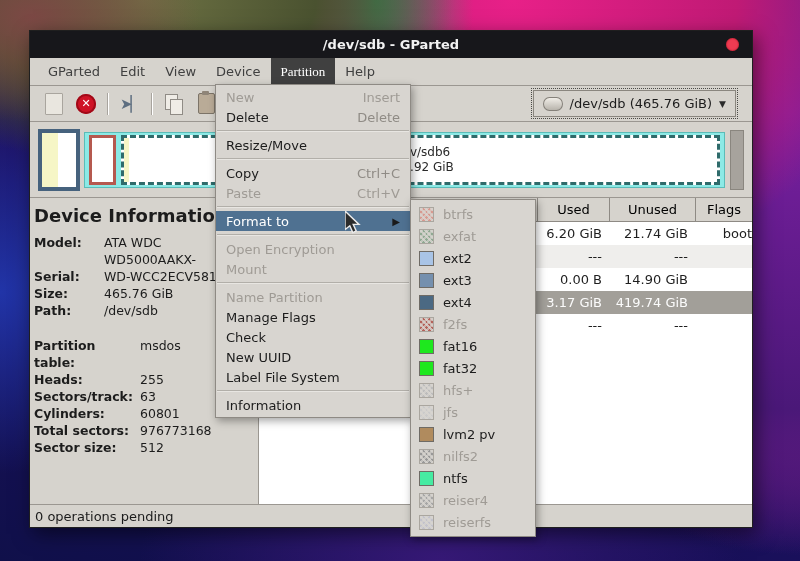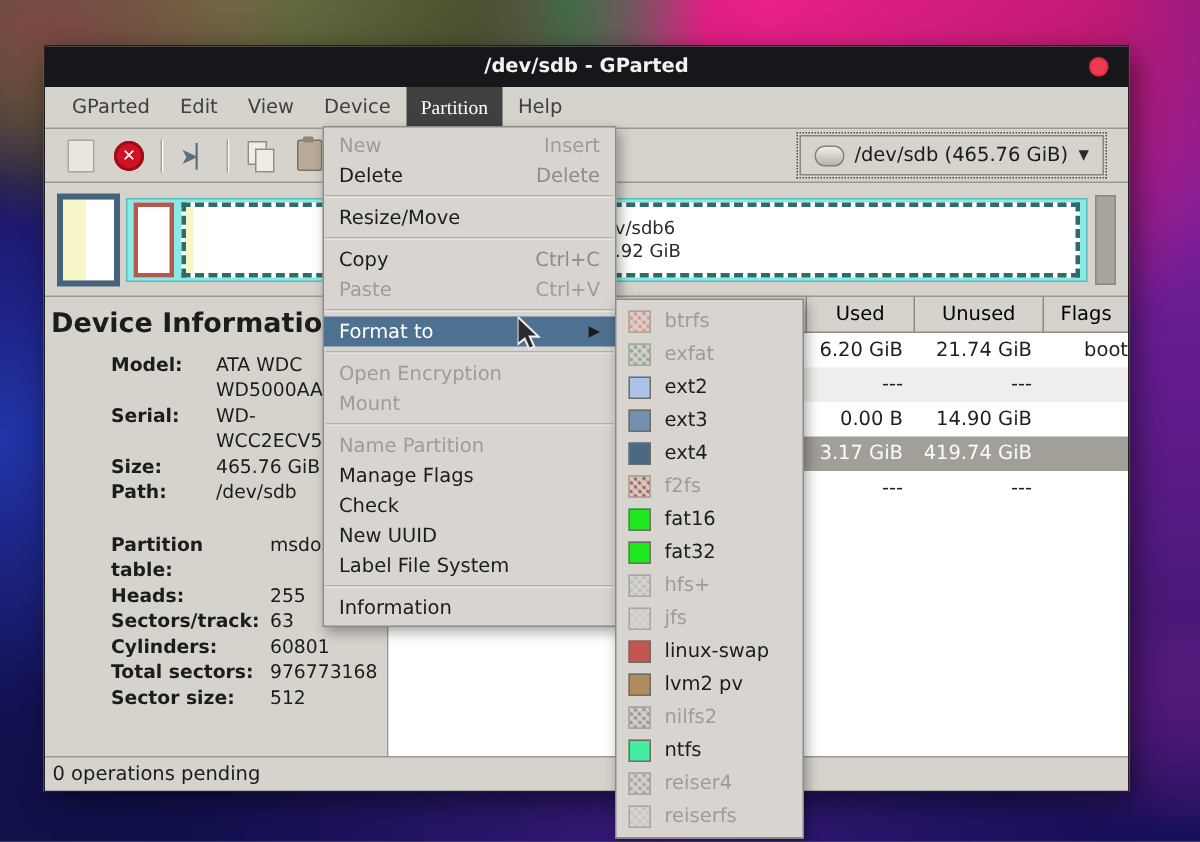--- a/index.html
+++ b/index.html
@@ -66,21 +66,21 @@
   .part-swap{width:21px;height:44px;flex:none;border:3px solid #b5594f;background:#ffffff;margin-right:5px;}
   .part-selected{flex:1;height:44px;border:3px dashed #2f6b6b;background:#ffffff;position:relative;
     display:flex;flex-direction:column;align-items:center;justify-content:center;font-size:12px;color:#2a2a2a;line-height:15px;}
   .part-selected .used-sliver{position:absolute;left:0;top:0;bottom:0;width:5px;background:#f6f6c6;}
   .bar-scroll{width:12px;height:58px;background:#a7a39d;border:1px solid #8a867f;margin-left:5px;flex:none;}
   
   .main{flex:1;display:flex;min-height:0;}
   .devinfo{width:229px;flex:none;background:#d6d3cd;border-right:1px solid #9b9791;
     padding:7px 4px 0 4px;box-sizing:border-box;font-size:12.5px;color:#1c1c1c;}
   .devinfo h3{margin:0 0 8px 0;font-size:18px;}
-  .inforow{display:grid;grid-template-columns:70px 1fr;line-height:17px;margin-left:40px;}
+  .inforow{display:grid;grid-template-columns:70px 1fr;line-height:17px;}
   .inforow.g2{grid-template-columns:106px 1fr;}
   .inforow b{font-weight:bold;}
   .infogap{height:18px;}
   
   .ptable{flex:1;background:#ffffff;display:flex;flex-direction:column;min-width:0;}
   .thead{display:flex;height:24px;flex:none;font-size:13px;}
   .th{background:#d6d3cd;border-right:1px solid #8e8a84;border-bottom:1px solid #8e8a84;
     display:flex;align-items:center;justify-content:center;box-sizing:border-box;}
   .th.lead{flex:1;}
   .th.c-used{width:72px;flex:none;}
@@ -363,24 +363,20 @@
     </div>
   <div class="smi disabled">
       <span class="swatch" style="background-color: rgb(188, 188, 188);"></span>
       <span>hfs+</span>
     </div>
   <div class="smi disabled">
       <span class="swatch" style="background-color: rgb(202, 202, 202);"></span>
       <span>jfs</span>
     </div>
   <div class="smi">
-      <span class="swatch" style="background-color: rgb(192, 86, 78);"></span>
-      <span>linux-swap</span>
-    </div>
-  <div class="smi">
       <span class="swatch" style="background-color: rgb(176, 139, 94);"></span>
       <span>lvm2 pv</span>
     </div>
   <div class="smi disabled">
       <span class="swatch" style="background-color: rgb(152, 152, 152);"></span>
       <span>nilfs2</span>
     </div>
   <div class="smi">
       <span class="swatch" style="background-color: rgb(70, 235, 162);"></span>
       <span>ntfs</span>

